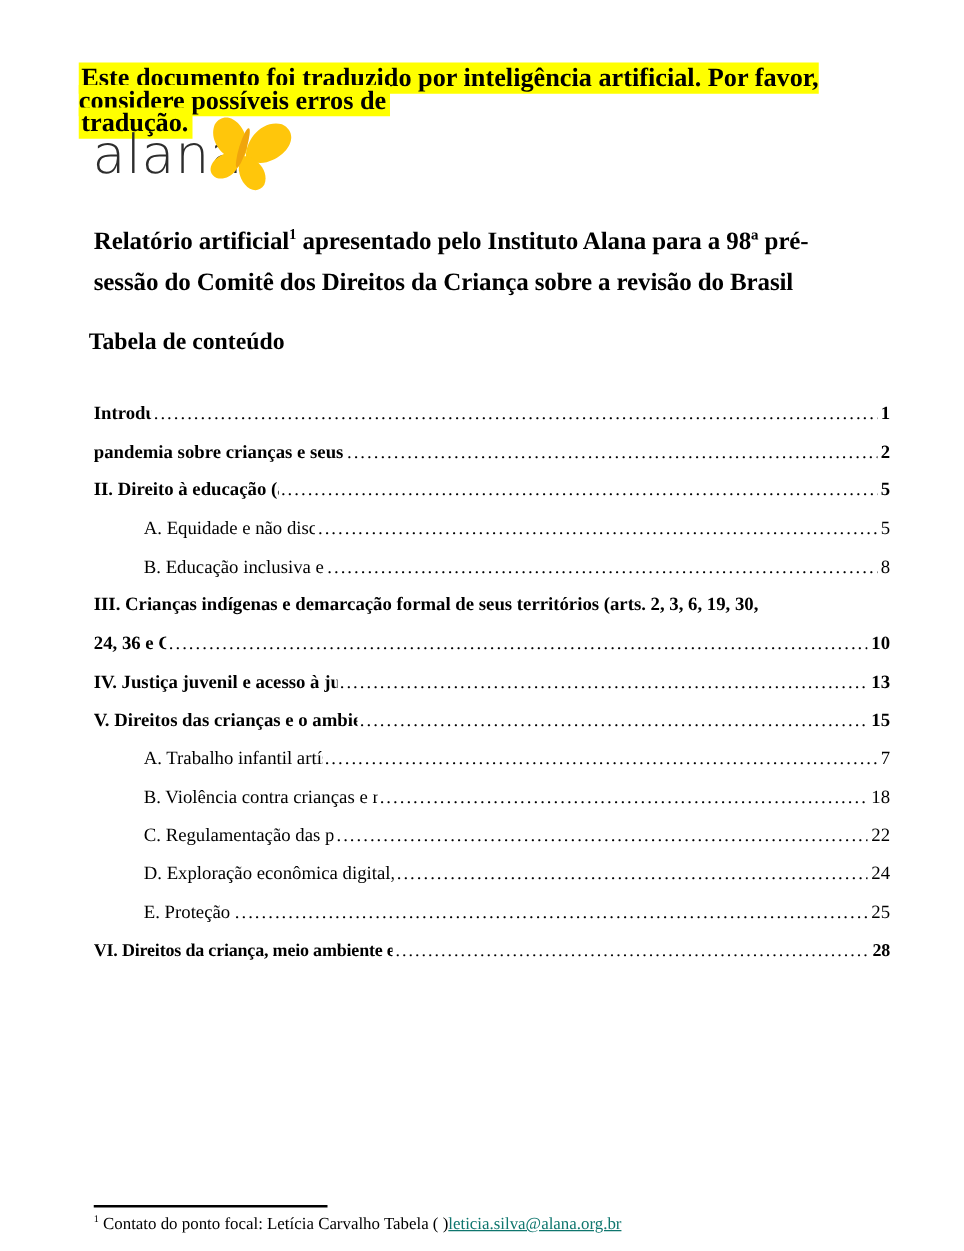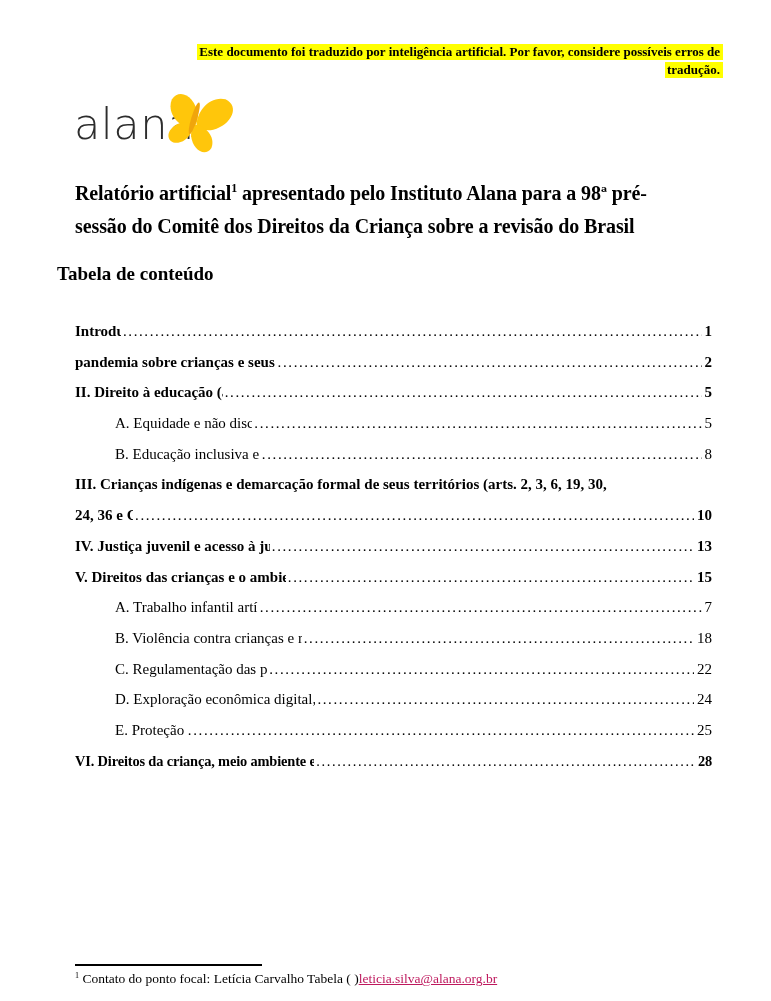--- a/index.html
+++ b/index.html
@@ -3,49 +3,49 @@
 <meta charset="utf-8">
 <style>
   * { margin:0; padding:0; box-sizing:border-box; }
   html,body { background:#ffffff; }
   .page {
     position:relative; width:771px; height:1001px; background:#ffffff;
     font-family:"Liberation Serif","DejaVu Serif",serif; color:#000;
     overflow:hidden; margin:0 auto;
   }
   
-  .banner { position:absolute; left:63px; top:43px; width:660px;
-    font-weight:bold; font-size:13px; line-height:18px;text-align:right; }
+  .banner { position:absolute; left:63px; top:53px; width:660px;
+    font-weight:bold; font-size:21px; line-height:18px; }
   .hl { background:#ffff00; padding:0 3px 1px 2px; }
   
   .logo { position:absolute; left:74px; top:88px; width:180px; height:76px; }
   .wordmark { position:absolute; left:0; top:12px; font-family:"DejaVu Sans","Liberation Sans",sans-serif;
     font-weight:200; font-size:43px; line-height:48px; color:#2d2d2d; letter-spacing:0.5px; }
   .butterfly { position:absolute; left:84px; top:0; }
   
   .title { position:absolute; left:75px; top:177px; width:680px;
     font-size:20px; font-weight:bold; line-height:32.5px; letter-spacing:-0.1px; }
   .tl { display:block; white-space:nowrap; }
   .title sup, .footnote sup { font-size:60%; vertical-align:super; line-height:0; }
   
-  .toc-heading { position:absolute; left:57px; top:263px; font-size:19px; font-weight:bold;text-align:center; }
+  .toc-heading { position:absolute; left:71px; top:263px; font-size:19px; font-weight:bold;text-align:center; }
   
   .toc { position:absolute; left:75px; top:323px; width:637px; font-size:15px; }
   .toc-line { display:flex; align-items:baseline; height:30.7px; }
   .toc-line.b { font-weight:bold; }
   .toc-line.sub { padding-left:40px; font-weight:normal; }
   .toc-line.cramped { font-size:14.4px; letter-spacing:-0.15px; }
   .lbl { white-space:nowrap; flex:0 1 auto; overflow:hidden; }
   .dots { flex:1 1 auto; min-width:0; overflow:hidden; white-space:nowrap; margin:0 3px 0 2px; }
   .dots::after { content:"........................................................................................................................................................................"; letter-spacing:1.6px; font-weight:normal; }
   .pg { flex:0 0 auto; text-align:right; }
   
   .footnote-sep { position:absolute; left:75px; top:964px; width:187px; border-top:2px solid #000; }
   .footnote { position:absolute; left:75px; top:971px; width:640px; font-size:13.5px; }
-  .email { color:#be185d; text-decoration:underline; cursor:pointer; }
+  .email { color:#0f766e; text-decoration:underline; cursor:pointer; }
 </style>
 </head>
 <body>
 
 <div class="page">
 
   <div class="banner">
     <span class="hl">Este documento foi traduzido por inteligência artificial. Por favor, considere possíveis erros de</span><br>
     <span class="hl">tradução.</span>
   </div>

